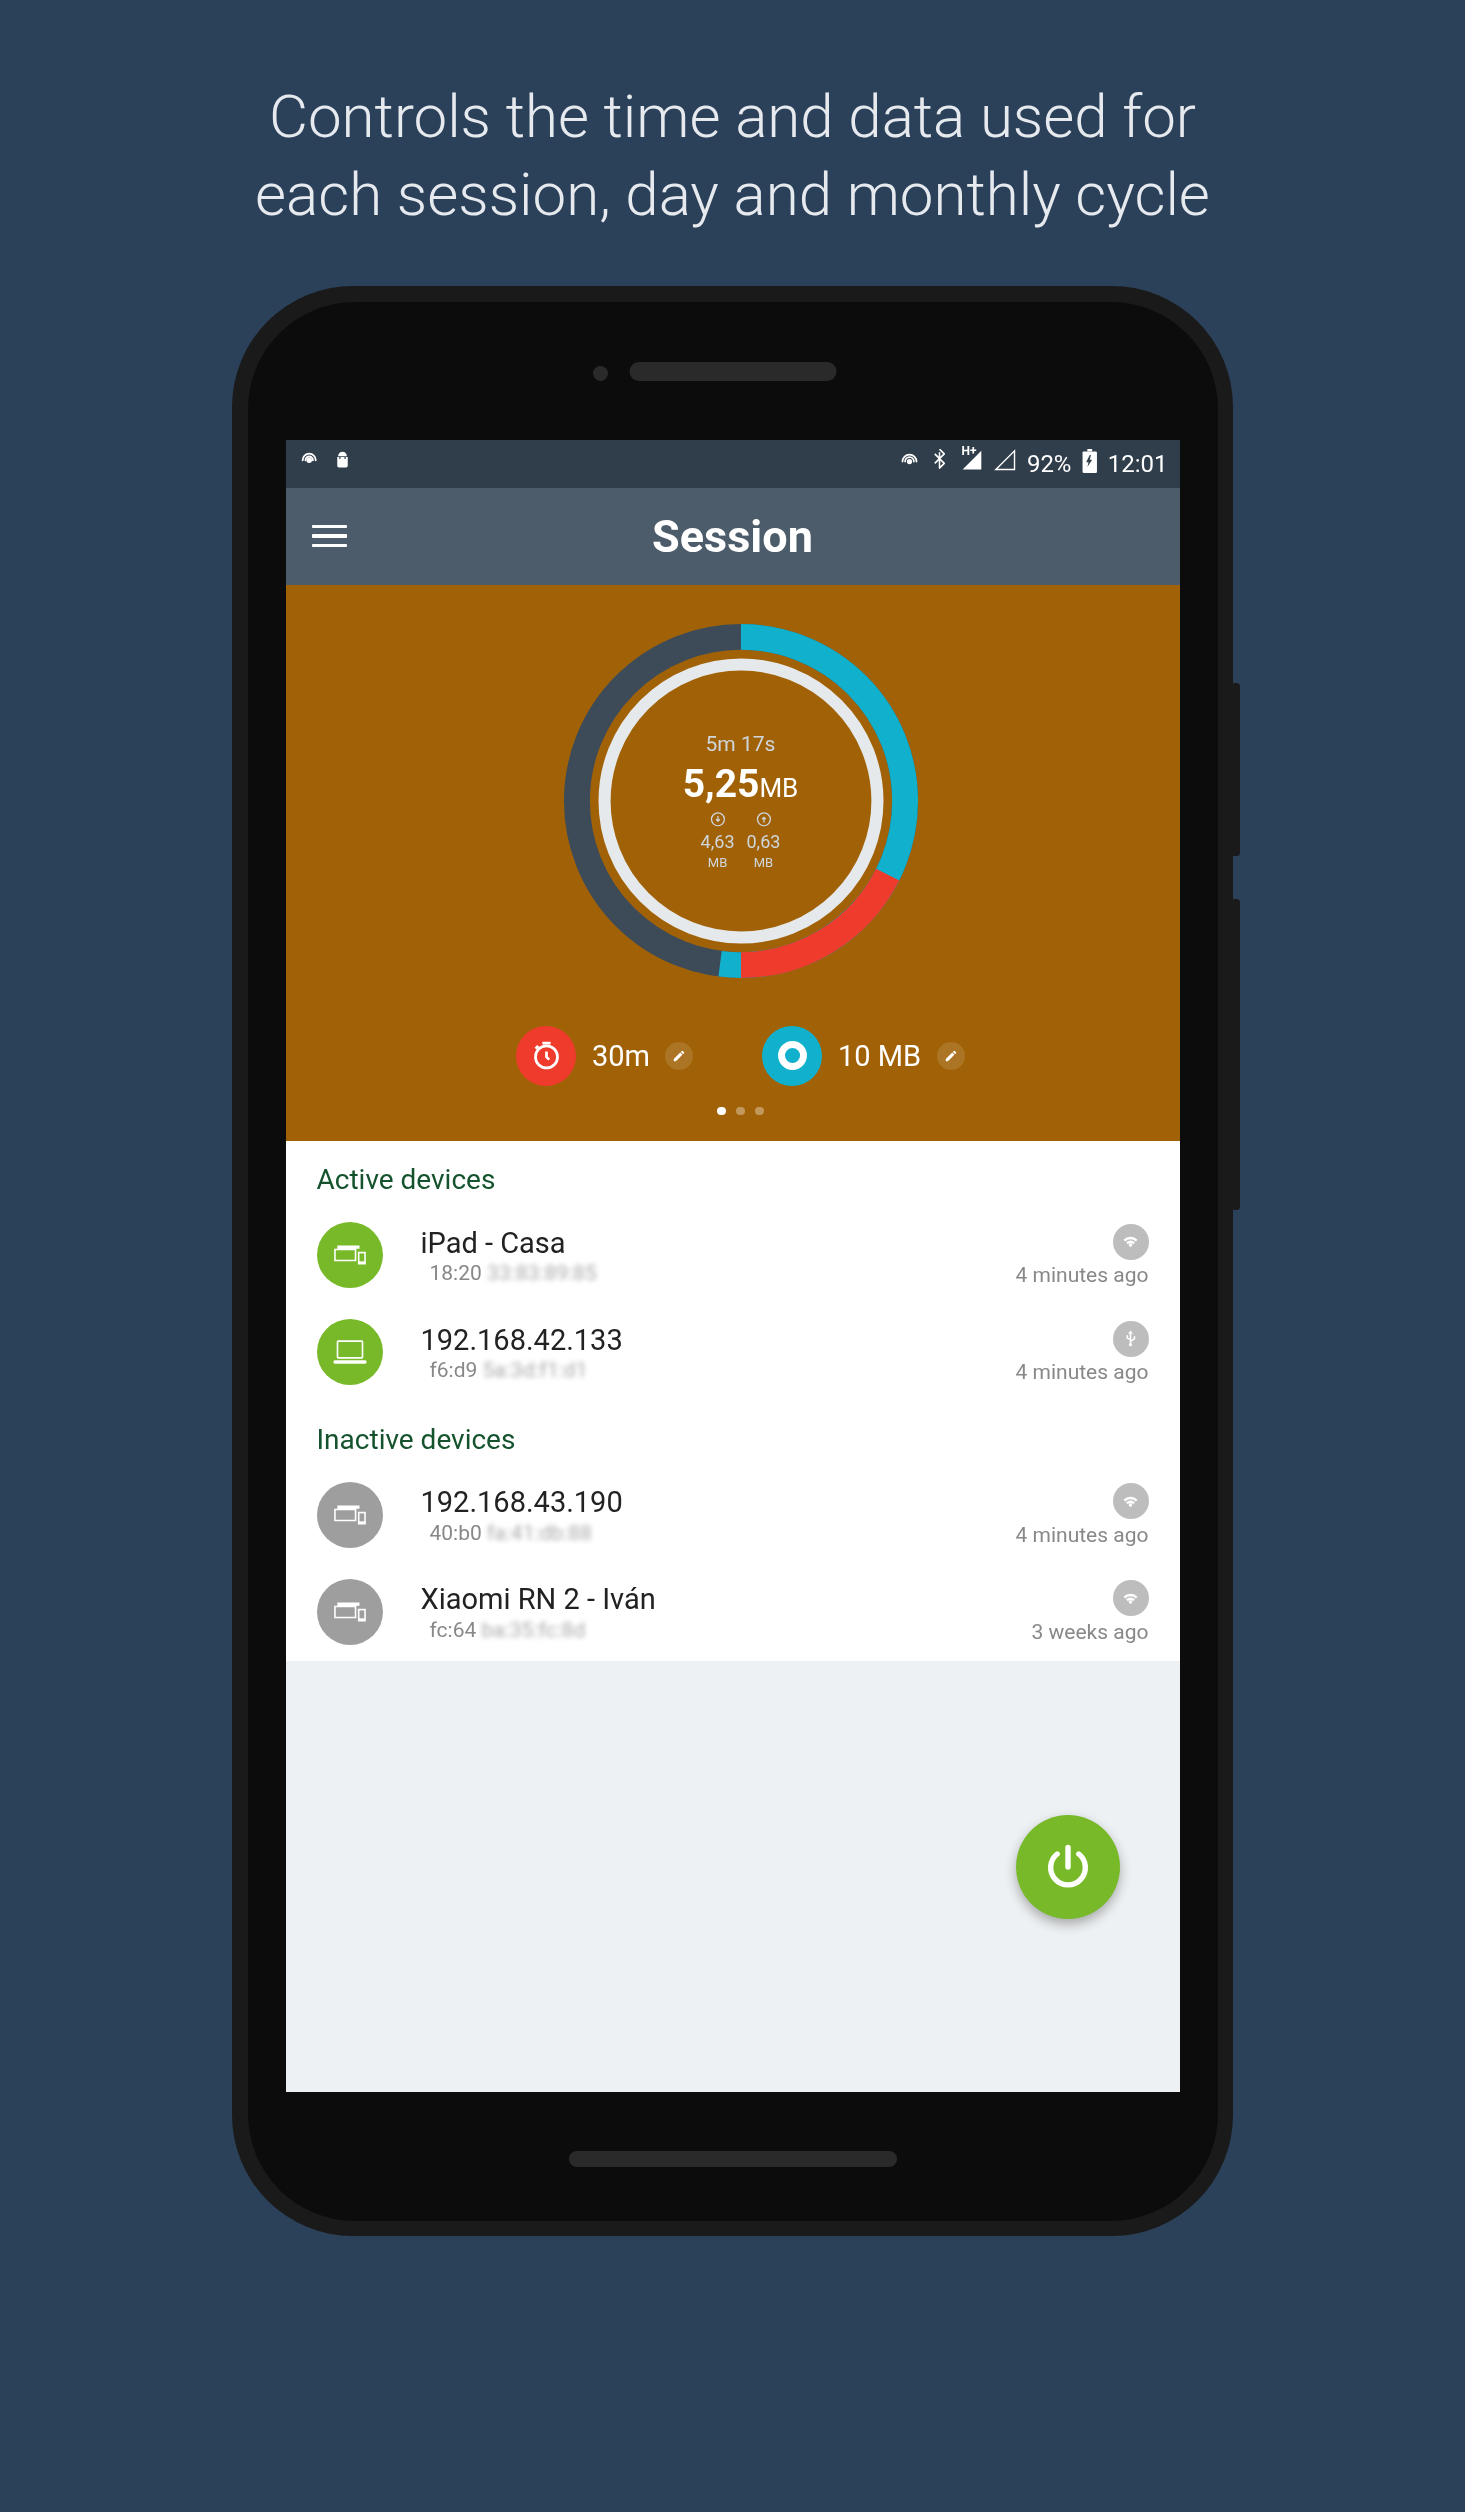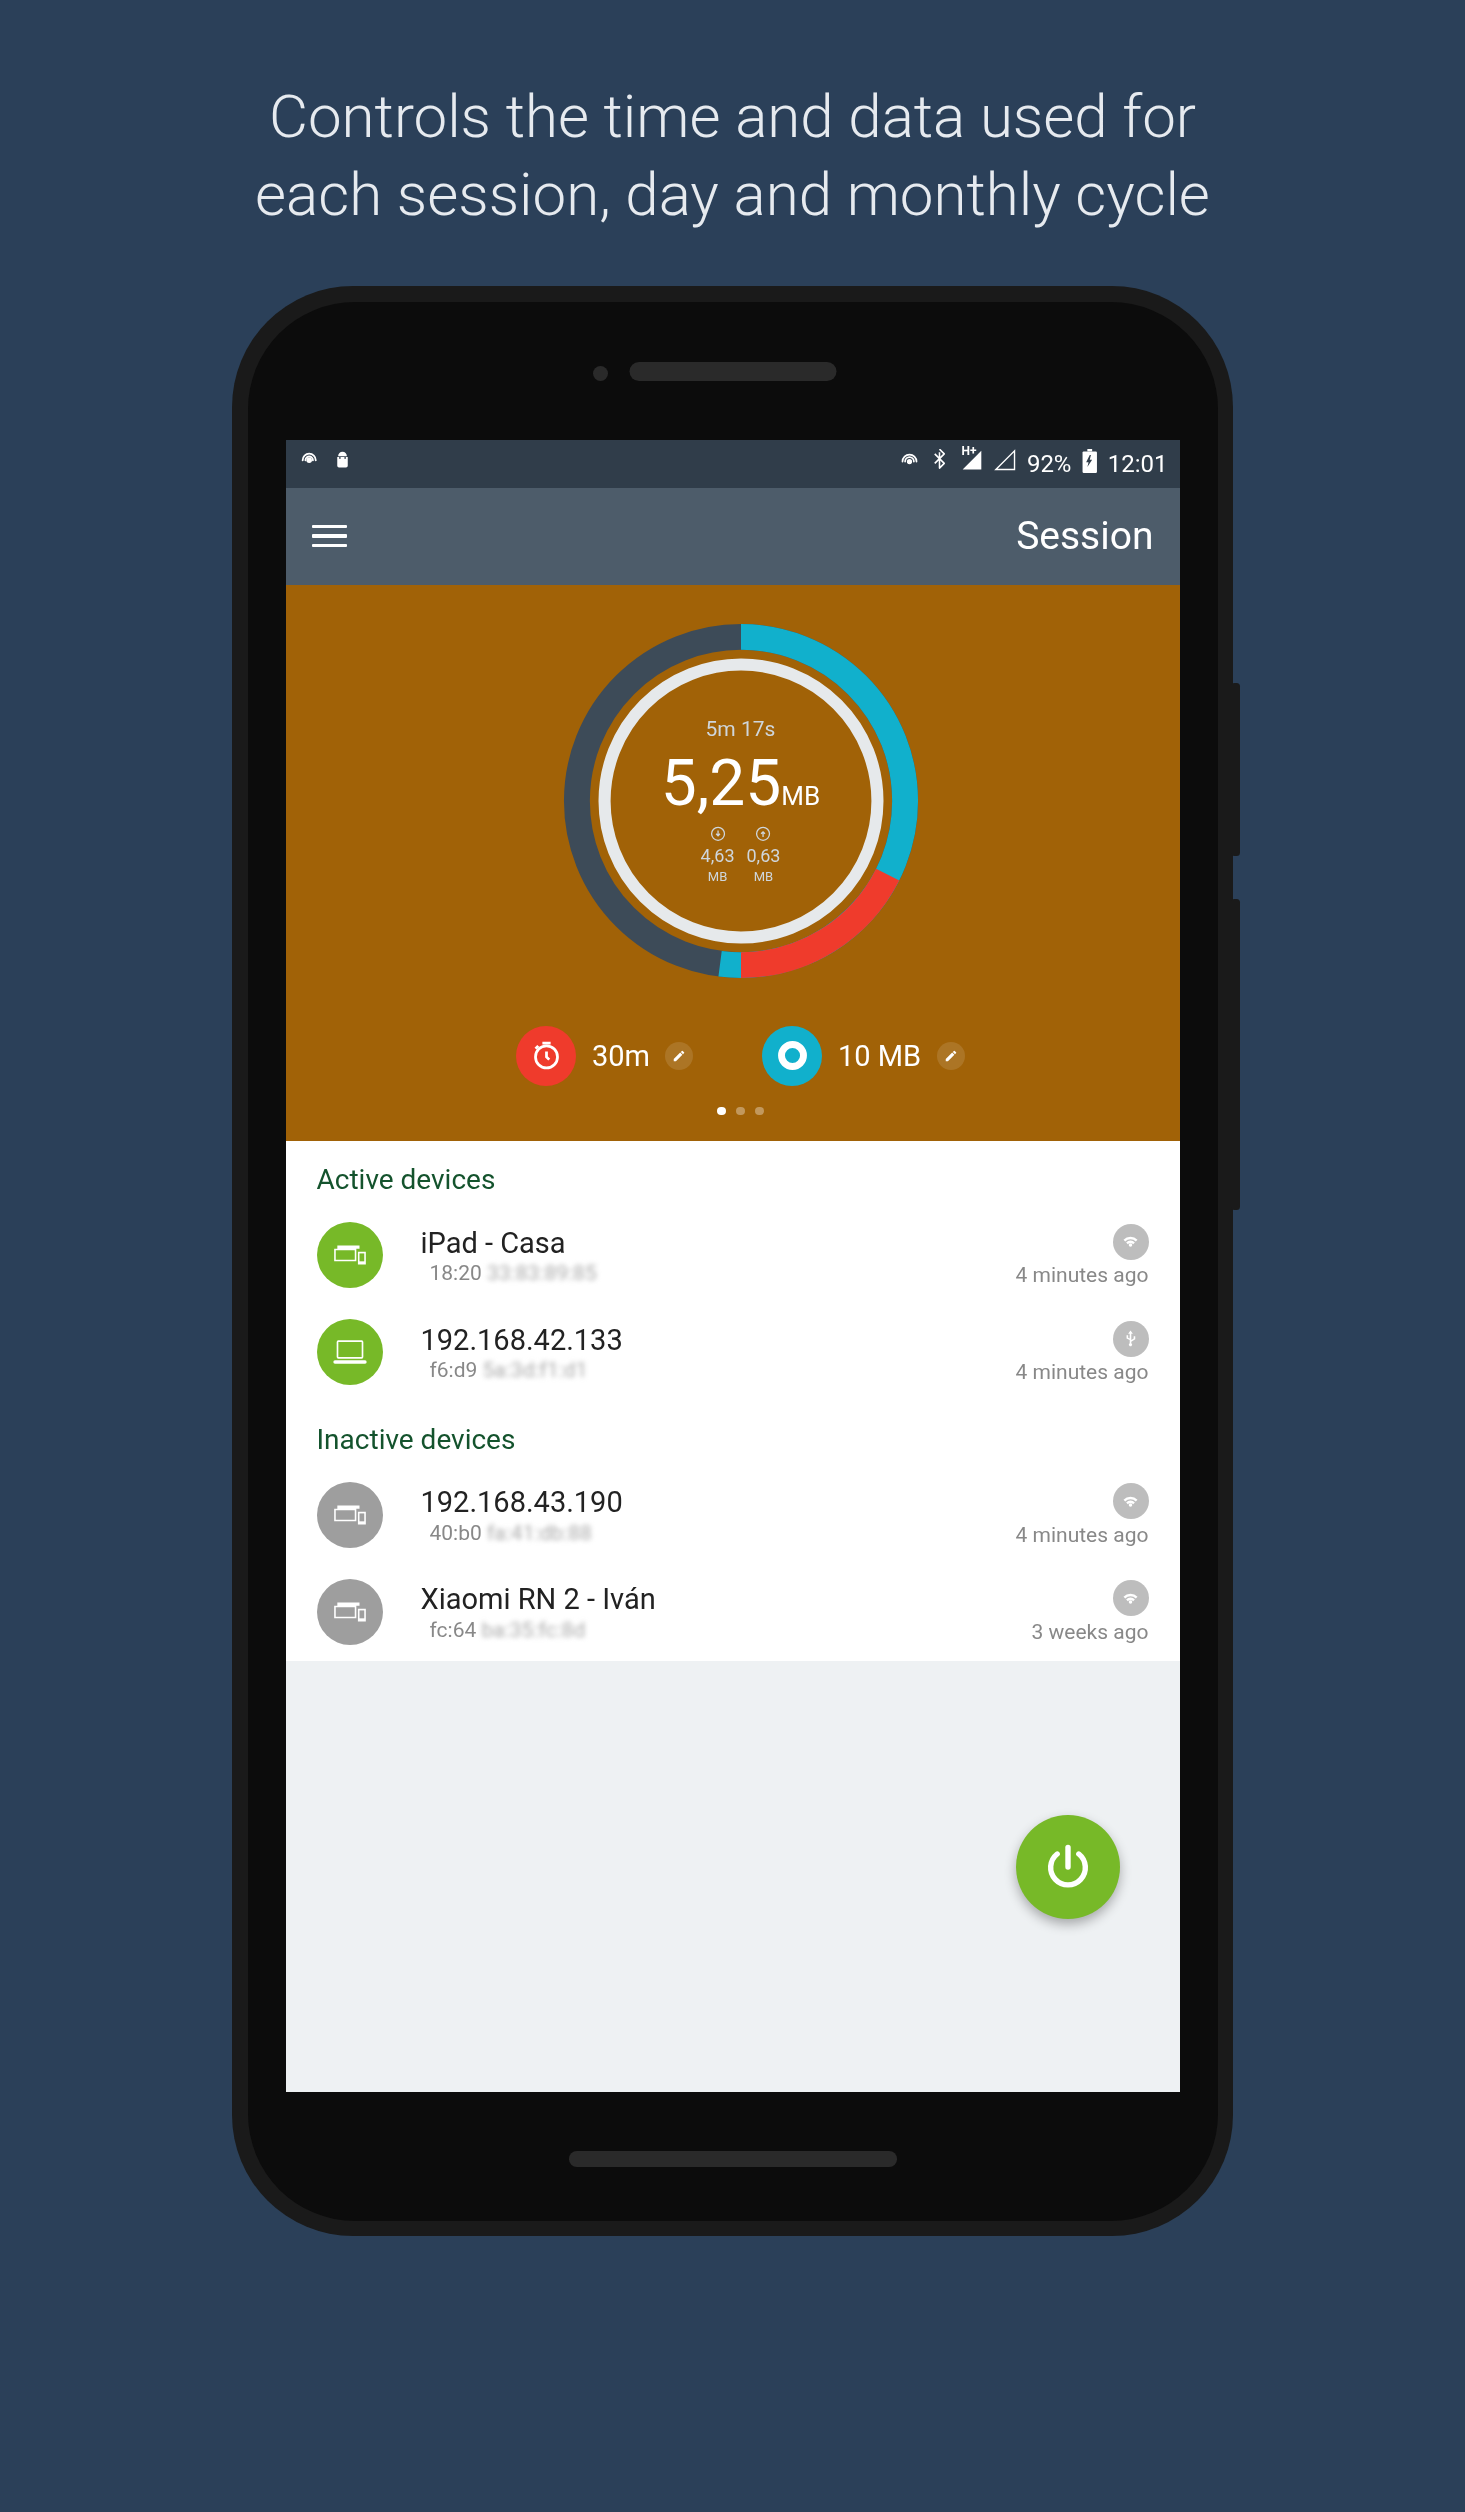--- a/index.html
+++ b/index.html
@@ -92,38 +92,38 @@
 .app-bar {
   height: 97px;
   background: #4d5c6a;
   display: flex;
   align-items: center;
   padding: 0 26px;
   color: #fff;
 }
 .hamburger { display: flex; flex-direction: column; gap: 6px; }
 .hamburger span { display: block; width: 35px; height: 3.5px; background: #fff; border-radius: 0.9px; }
-.app-title { flex: 1; text-align: right; font-size: 39px; font-weight: 400; margin-left: -35px; }
+.app-title { flex: 1; text-align: center; font-size: 45px; font-weight: 700; margin-left: -35px; }
 .hero {
   background: #a16207;
   padding: 26px 0 26px 16px;
   display: flex;
   flex-direction: column;
   align-items: center;
 }
 .gauge-wrap { position: relative; width: 380px; height: 380px; margin-bottom: 35px; }
 .gauge-center {
   position: absolute;
   top: 50%; left: 50%;
   transform: translate(-50%, -50%);
   text-align: center;
   color: #fff;
 }
 .gauge-time { font-size: 21px; color: #cfd6dc; margin-bottom: 5.2px; }
-.gauge-value { font-size: 64px; font-weight: 400; }
+.gauge-value { font-size: 39px; font-weight: 700; }
 .gauge-unit { font-size: 26px; font-weight: 400; }
 .gauge-io { font-size: 18px; color: #cfd6dc; margin-top: 5.2px; display: flex; justify-content: center; gap: 12px; }
 .gauge-io-item { display: flex; align-items: center; gap: 3.5px; flex-direction: column; }
 .gauge-io-unit { font-size: 13px; }
 .limits-row { display: flex; gap: 69px; align-items: center; margin-bottom: 21px; }
 .limit-item { display: flex; align-items: center; gap: 15.5px; }
 .limit-circle {
   width: 60px; height: 60px; border-radius: 50%;
   display: flex; align-items: center; justify-content: center;
 }

